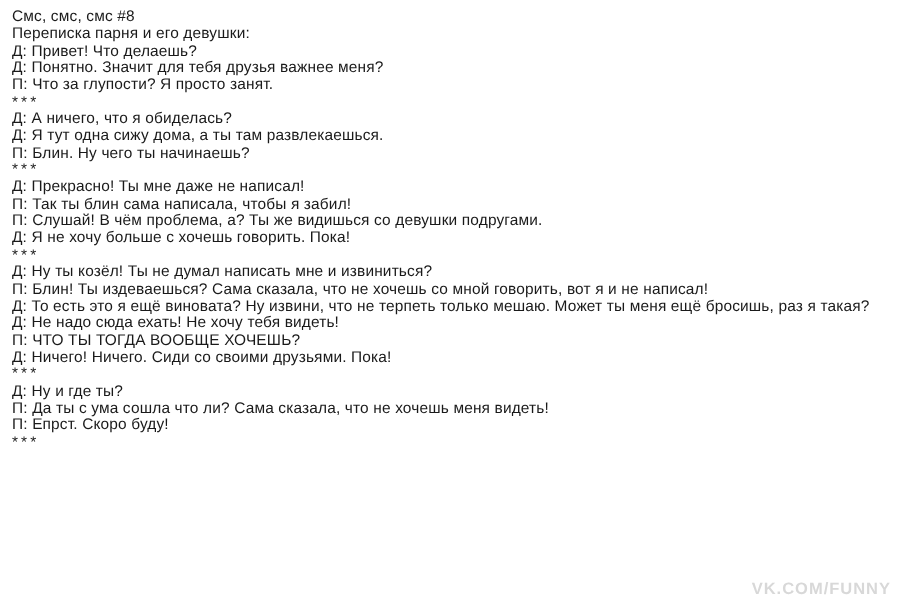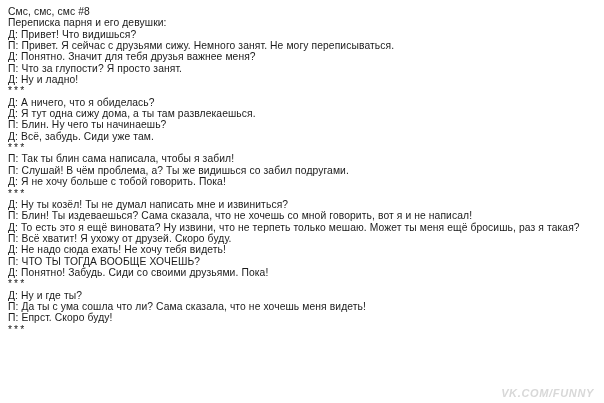--- a/index.html
+++ b/index.html
@@ -34,55 +34,51 @@
     font-size: 10.3px;
     line-height: 11.35px;
     color: #1a1a1a;
     letter-spacing: 0.2em;
   }
   .watermark {
     position: absolute;
     right: 10px;
     bottom: 4px;
     font-size: 11px;
-    font-style: italic;
     font-weight: bold;
     color: #d8d8d8;
     letter-spacing: 0.06em;
     user-select: none;
   }
 </style>
 </head>
 <body>
 
 <div id="page">
     <div class="line">Смс, смс, смс #8</div>
     <div class="line">Переписка парня и его девушки:</div>
-    <div class="line">Д: Привет! Что видишься?</div>
-    <div class="line">П: Привет. Я сейчас с друзьями сижу. Немного занят. Не могу переписываться.</div>
+    <div class="line">Д: Привет! Что делаешь?</div>
     <div class="line">Д: Понятно. Значит для тебя друзья важнее меня?</div>
     <div class="line">П: Что за глупости? Я просто занят.</div>
-    <div class="line">Д: Ну и ладно!</div>
     <div class="sep">***</div>
     <div class="line">Д: А ничего, что я обиделась?</div>
     <div class="line">Д: Я тут одна сижу дома, а ты там развлекаешься.</div>
     <div class="line">П: Блин. Ну чего ты начинаешь?</div>
-    <div class="line">Д: Всё, забудь. Сиди уже там.</div>
     <div class="sep">***</div>
+    <div class="line">Д: Прекрасно! Ты мне даже не написал!</div>
     <div class="line">П: Так ты блин сама написала, чтобы я забил!</div>
-    <div class="line">П: Слушай! В чём проблема, а? Ты же видишься со забил подругами.</div>
-    <div class="line">Д: Я не хочу больше с тобой говорить. Пока!</div>
+    <div class="line">П: Слушай! В чём проблема, а? Ты же видишься со девушки подругами.</div>
+    <div class="line">Д: Я не хочу больше с хочешь говорить. Пока!</div>
     <div class="sep">***</div>
     <div class="line">Д: Ну ты козёл! Ты не думал написать мне и извиниться?</div>
     <div class="line">П: Блин! Ты издеваешься? Сама сказала, что не хочешь со мной говорить, вот я и не написал!</div>
     <div class="line">Д: То есть это я ещё виновата? Ну извини, что не терпеть только мешаю. Может ты меня ещё бросишь, раз я такая?</div>
-    <div class="line">П: Всё хватит! Я ухожу от друзей. Скоро буду.</div>
     <div class="line">Д: Не надо сюда ехать! Не хочу тебя видеть!</div>
     <div class="line">П: ЧТО ТЫ ТОГДА ВООБЩЕ ХОЧЕШЬ?</div>
-    <div class="line">Д: Понятно! Забудь. Сиди со своими друзьями. Пока!</div>
+    <div class="line">Д: Ничего! Ничего. Сиди со своими друзьями. Пока!</div>
     <div class="sep">***</div>
     <div class="line">Д: Ну и где ты?</div>
     <div class="line">П: Да ты с ума сошла что ли? Сама сказала, что не хочешь меня видеть!</div>
     <div class="line">П: Епрст. Скоро буду!</div>
     <div class="sep">***</div>
   </div>
 
 <div class="watermark">VK.COM/FUNNY</div>
 
 </body></html>

